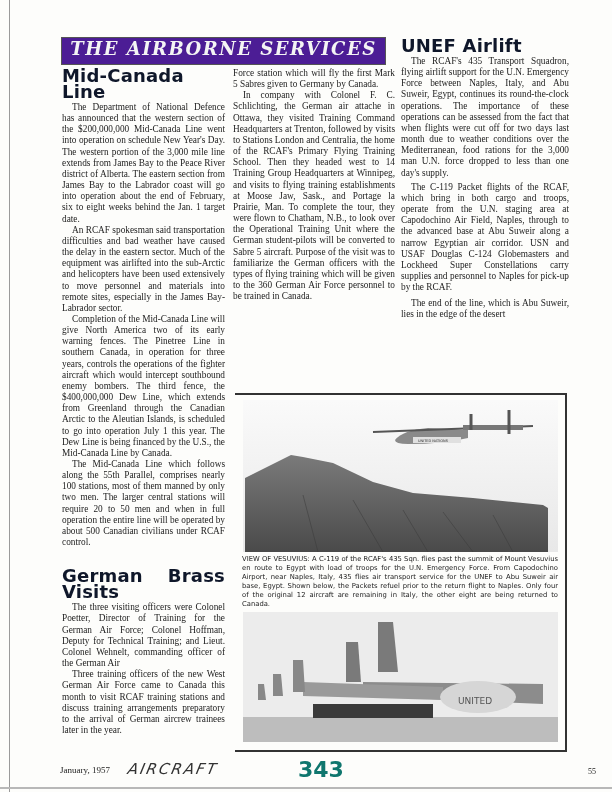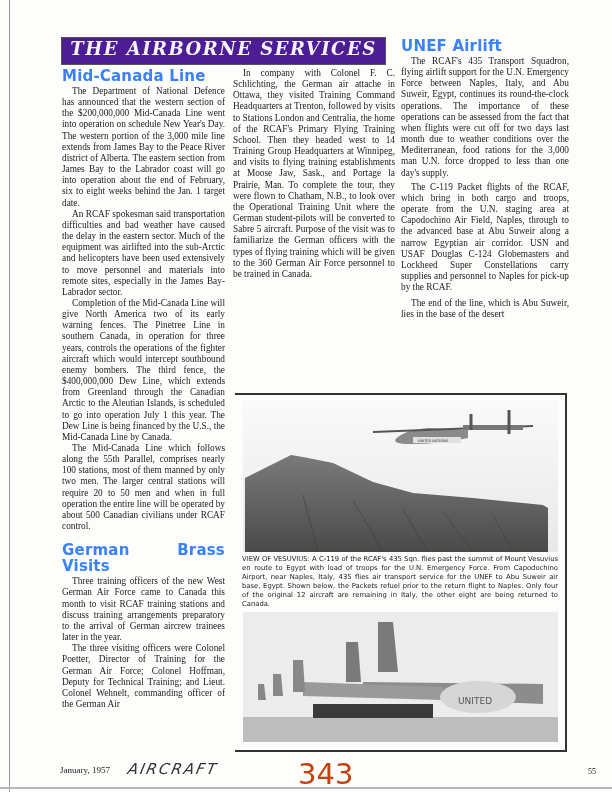--- a/index.html
+++ b/index.html
@@ -18,71 +18,72 @@
     color: #f4f4f4; font-family: "DejaVu Serif", serif; font-weight: bold; font-style: italic;
     font-size: 18px; letter-spacing: 1.5px;
   }
   .col { position: absolute; font-size: 9.3px; line-height: 11.15px; text-align: justify; }
   .col p { margin: 0; text-indent: 10px; }
   .col p + p { margin-top: 0; }
   .c1 { left: 62px; top: 68px; width: 163px; }
   .c2 { left: 233px; top: 68px; width: 162px; }
   .c3 { left: 401px; top: 38px; width: 168px; }
   h2 {
-    font-family: "DejaVu Sans", sans-serif; font-weight: bold; font-size: 15px;
-    margin: 0 0 2px 0; letter-spacing: 0.2px; color: #3b82f6; line-height: 16px;
+    font-family: "DejaVu Sans", sans-serif; font-weight: bold; font-size: 18px;
+    margin: 0 0 2px 0; letter-spacing: 0.2px; color: #0f172a; line-height: 16px;
   }
-  h2.sub { margin-top: 10px; }
+  h2.sub { margin-top: 20px; }
   .c2 p.first { text-indent: 0; }
   .photo-frame {
     position: absolute; left: 235px; top: 393px; width: 330px; height: 355px;
     border-top: 2px solid #333; border-right: 2px solid #333; border-bottom: 2px solid #333;
   }
   .photo1 { position: absolute; left: 243px; top: 400px; width: 315px; height: 152px; }
   .caption {
     position: absolute; left: 242px; top: 555px; width: 316px;
     font-family: "DejaVu Sans", sans-serif; font-size: 6.8px; line-height: 9px; text-align: justify; color: #222;
   }
   .photo2 { position: absolute; left: 243px; top: 612px; width: 315px; height: 130px; }
   .footer-date { position: absolute; left: 60px; top: 765px; font-size: 9px; }
   .footer-hand { position: absolute; left: 128px; top: 760px; font-size: 15px; font-style: italic;
     font-family: "DejaVu Sans", sans-serif; letter-spacing: 2px; color: #333; font-weight: 300; transform: skewX(-12deg); }
-  .footer-num { position: absolute; left: 298px; top: 757px; font-size: 29px; font-family: "DejaVu Sans", sans-serif; color: #c2410c; font-weight: 400; }
+  .footer-num { position: absolute; left: 298px; top: 757px; font-size: 22px; font-family: "DejaVu Sans", sans-serif; color: #0f766e; font-weight: 700; }
   .footer-page { position: absolute; left: 556px; top: 767px; font-size: 8px; padding-left: 32px; }
 </style>
 </head>
 <body>
 
 <div class="page-edge-left"></div>
 <div class="page-edge-bottom"></div>
 
 <div class="banner">
   <span>THE AIRBORNE SERVICES</span>
 </div>
 
 <div class="col c1">
   <h2>Mid-Canada Line</h2>
   <p>The Department of National Defence has announced that the western section of the $200,000,000 Mid-Canada Line went into operation on schedule New Year's Day. The western portion of the 3,000 mile line extends from James Bay to the Peace River district of Alberta. The eastern section from James Bay to the Labrador coast will go into operation about the end of February, six to eight weeks behind the Jan. 1 target date.</p>
   <p>An RCAF spokesman said transportation difficulties and bad weather have caused the delay in the eastern sector. Much of the equipment was airlifted into the sub-Arctic and helicopters have been used extensively to move personnel and materials into remote sites, especially in the James Bay-Labrador sector.</p>
   <p>Completion of the Mid-Canada Line will give North America two of its early warning fences. The Pinetree Line in southern Canada, in operation for three years, controls the operations of the fighter aircraft which would intercept southbound enemy bombers. The third fence, the $400,000,000 Dew Line, which extends from Greenland through the Canadian Arctic to the Aleutian Islands, is scheduled to go into operation July 1 this year. The Dew Line is being financed by the U.S., the Mid-Canada Line by Canada.</p>
   <p>The Mid-Canada Line which follows along the 55th Parallel, comprises nearly 100 stations, most of them manned by only two men. The larger central stations will require 20 to 50 men and when in full operation the entire line will be operated by about 500 Canadian civilians under RCAF control.</p>
   <h2 class="sub">German Brass Visits</h2>
+  <p>The three visiting officers were Colonel Poetter, Director of Training for the German Air Force; Colonel Hoffman, Deputy for Technical Training; and Lieut. Colonel Wehnelt, commanding officer of the German Air</p>
   <p>Three training officers of the new West German Air Force came to Canada this month to visit RCAF training stations and discuss training arrangements preparatory to the arrival of German aircrew trainees later in the year.</p>
-  <p>The three visiting officers were Colonel Poetter, Director of Training for the German Air Force; Colonel Hoffman, Deputy for Technical Training; and Lieut. Colonel Wehnelt, commanding officer of the German Air</p>
 </div>
 
 <div class="col c2">
+  <p class="first">Force station which will fly the first Mark 5 Sabres given to Germany by Canada.</p>
   <p>In company with Colonel F. C. Schlichting, the German air attache in Ottawa, they visited Training Command Headquarters at Trenton, followed by visits to Stations London and Centralia, the home of the RCAF's Primary Flying Training School. Then they headed west to 14 Training Group Headquarters at Winnipeg, and visits to flying training establishments at Moose Jaw, Sask., and Portage la Prairie, Man. To complete the tour, they were flown to Chatham, N.B., to look over the Operational Training Unit where the German student-pilots will be converted to Sabre 5 aircraft. Purpose of the visit was to familiarize the German officers with the types of flying training which will be given to the 360 German Air Force personnel to be trained in Canada.</p>
 </div>
 
 <div class="col c3">
   <h2>UNEF Airlift</h2>
   <p>The RCAF's 435 Transport Squadron, flying airlift support for the U.N. Emergency Force between Naples, Italy, and Abu Suweir, Egypt, continues its round-the-clock operations. The importance of these operations can be assessed from the fact that when flights were cut off for two days last month due to weather conditions over the Mediterranean, food rations for the 3,000 man U.N. force dropped to less than one day's supply.</p>
   <p style="margin-top:3px">The C-119 Packet flights of the RCAF, which bring in both cargo and troops, operate from the U.N. staging area at Capodochino Air Field, Naples, through to the advanced base at Abu Suweir along a narrow Egyptian air corridor. USN and USAF Douglas C-124 Globemasters and Lockheed Super Constellations carry supplies and personnel to Naples for pick-up by the RCAF.</p>
-  <p style="margin-top:5px">The end of the line, which is Abu Suweir, lies in the base of the desert</p>
+  <p style="margin-top:5px">The end of the line, which is Abu Suweir, lies in the edge of the desert</p>
 </div>
 
 <div class="photo-frame"></div>
 
 <svg class="photo1" viewBox="0 0 315 152">
   <defs>
     <linearGradient id="sky" x1="0" y1="0" x2="0" y2="1">
       <stop offset="0" stop-color="#fafafa"></stop>
         <stop offset="1" stop-color="#e8e8e8"></stop>
     </linearGradient>

